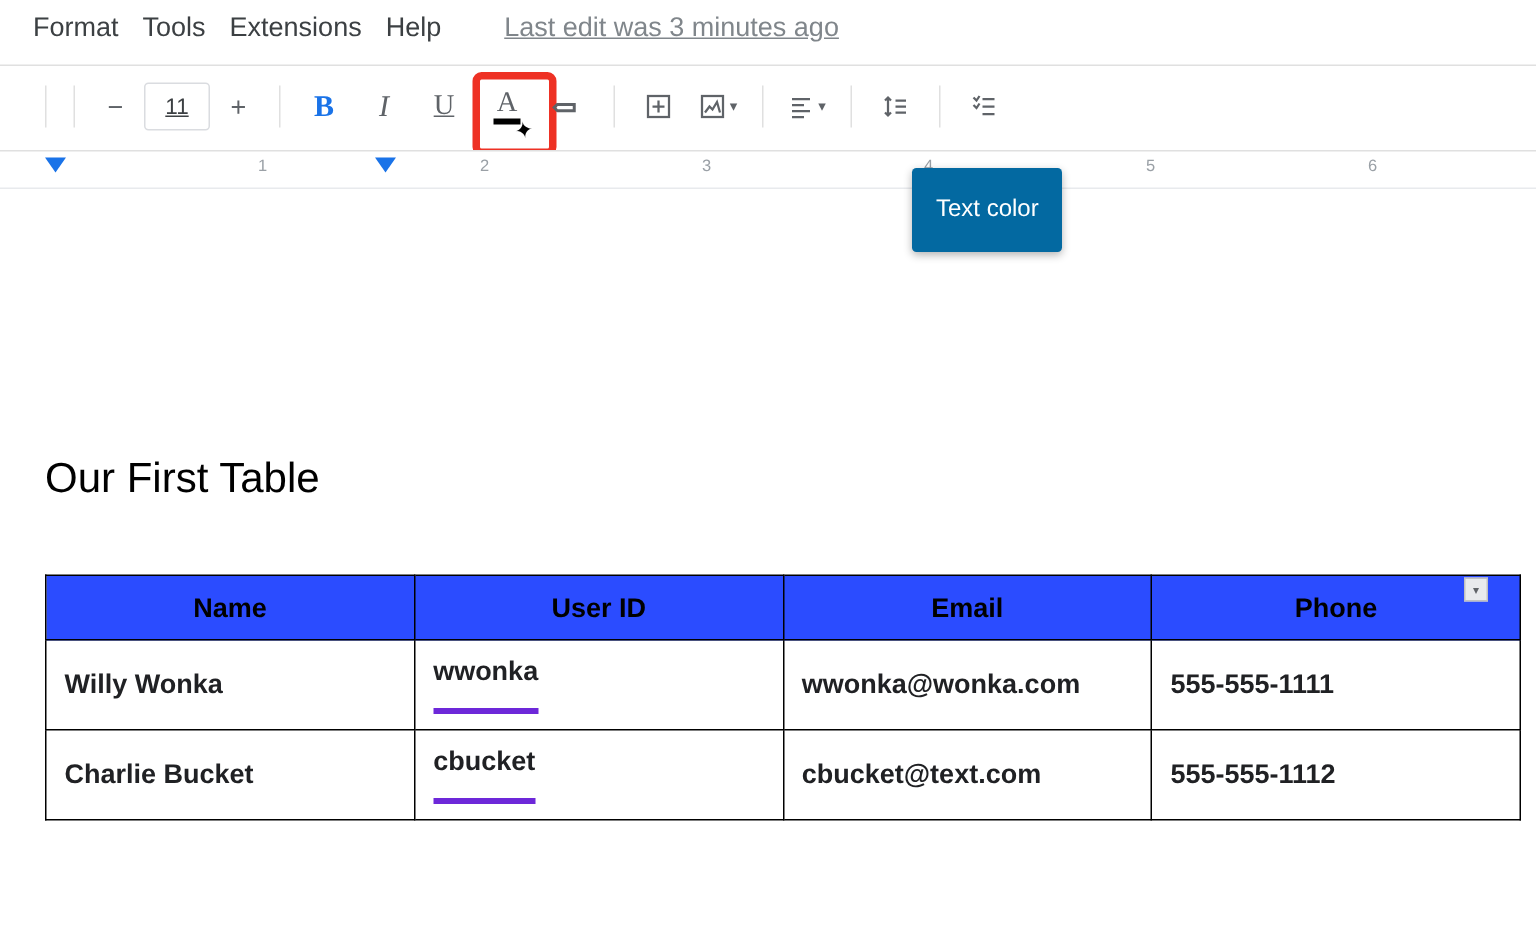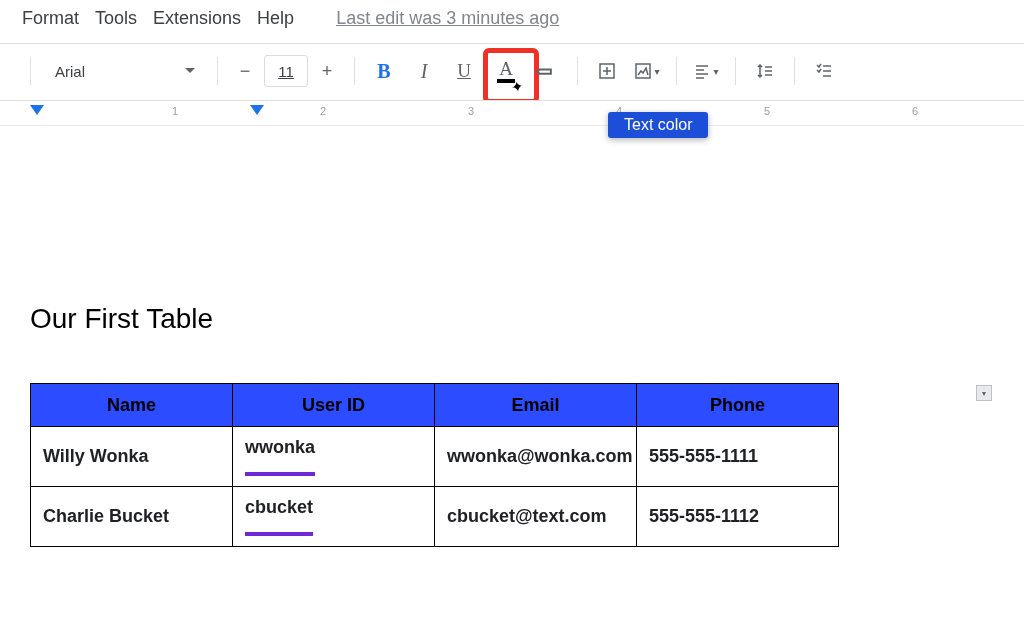--- a/index.html
+++ b/index.html
@@ -23,31 +23,31 @@
 .tbtn.bold{color:#1a73e8;font-weight:700;font-size:20px;font-family:Georgia,serif;}
 .tbtn.italic{font-style:italic;font-family:Georgia,serif;font-size:20px;}
 .tbtn.uline{text-decoration:underline;font-family:Georgia,serif;font-size:19px;}
 .text-color-inner{font-family:Georgia,serif;font-size:19px;font-weight:400;border-bottom:4px solid #000;line-height:1;padding:0 2px 1px;}
 .highlight-box{position:absolute;border:5px solid #ee3124;border-radius:6px;width:46px;height:46px;top:-6px;left:-6px;pointer-events:none;}
 .cursor-icon{position:absolute;left:22px;top:24px;font-size:15px;color:#000;transform:rotate(-10deg);}
 .text-color-wrap{position:relative;margin:0 2px;}
 .marker{transform:rotate(45deg);}
 .mini-chev{font-size:10px;margin-left:2px;color:#5f6368;}
 
-.tooltip{position:absolute;top:112px;left:608px;background:#1d4ed8;color:#fff;font-size:16px;padding:4px 16px;border-radius:3px;white-space:nowrap;z-index:20;box-shadow:0 2px 6px rgba(0,0,0,.3);}
+.tooltip{position:absolute;top:112px;left:608px;background:#0369a1;color:#fff;font-size:16px;padding:19px 16px;border-radius:3px;white-space:nowrap;z-index:20;box-shadow:0 2px 6px rgba(0,0,0,.3);}
 
 .ruler{position:relative;height:24px;background:#fff;border-top:1px solid #e0e0e0;border-bottom:1px solid #e8eaed;font-size:11px;color:#9aa0a6;margin-top:2px;}
 .ruler .num{position:absolute;top:4px;}
 .marker-blue{position:absolute;top:4px;width:0;height:0;border-left:7px solid transparent;border-right:7px solid transparent;border-top:10px solid #1a73e8;}
 .marker-blue.left{left:30px;}
 .marker-blue.indent{left:250px;}
 
 .doc{padding:160px 30px 0 30px;}
 .doc h1{font-size:28px;font-weight:400;margin:17px 0 48px 0;color:#000;}
-table.data{border-collapse:collapse;width:809px;table-layout:fixed;position:relative;}
+table.data{border-collapse:collapse;width:984px;table-layout:fixed;position:relative;}
 table.data th,table.data td{border:1px solid #000;padding:10px 12px;font-size:18px;text-align:left;font-weight:700;vertical-align:middle;height:22px;}
 table.data th{background:#2b4cff;color:#000;font-weight:700;text-align:center;}
 .spellmark{border-bottom:4px solid #6d28d9;display:inline-block;padding-bottom:14px;}
 .col-handle{position:absolute;right:2px;top:2px;width:14px;height:14px;background:#e8eaed;border:1px solid #c0c0c0;display:flex;align-items:center;justify-content:center;font-size:8px;color:#5f6368;}
 svg{display:block}
 </style>
 </head>
 <body>
 <div class="app">
 
@@ -56,28 +56,20 @@
   <span class="menu-item">Tools</span>
   <span class="menu-item">Extensions</span>
   <span class="menu-item">Help</span>
   <span class="last-edit">Last edit was 3 minutes ago</span>
 </div>
 <div class="divider"></div>
 
 <div class="toolbar">
   <div class="tb-sep"></div>
 
-  <div class="dd font">
-    <span>Arial</span>
-    <span class="chev">
-          <svg width="10" height="6">
-            <path d="M0 0l5 5 5-5z" fill="#5f6368"></path>
-          </svg>
-        </span>
-  </div>
   <div class="tb-sep"></div>
 
   <div class="stepper">
     <button>−</button>
     <input value="11" style="">
     <button>+</button>
   </div>
   <div class="tb-sep"></div>
 
   <div class="tbtn bold">B</div>

